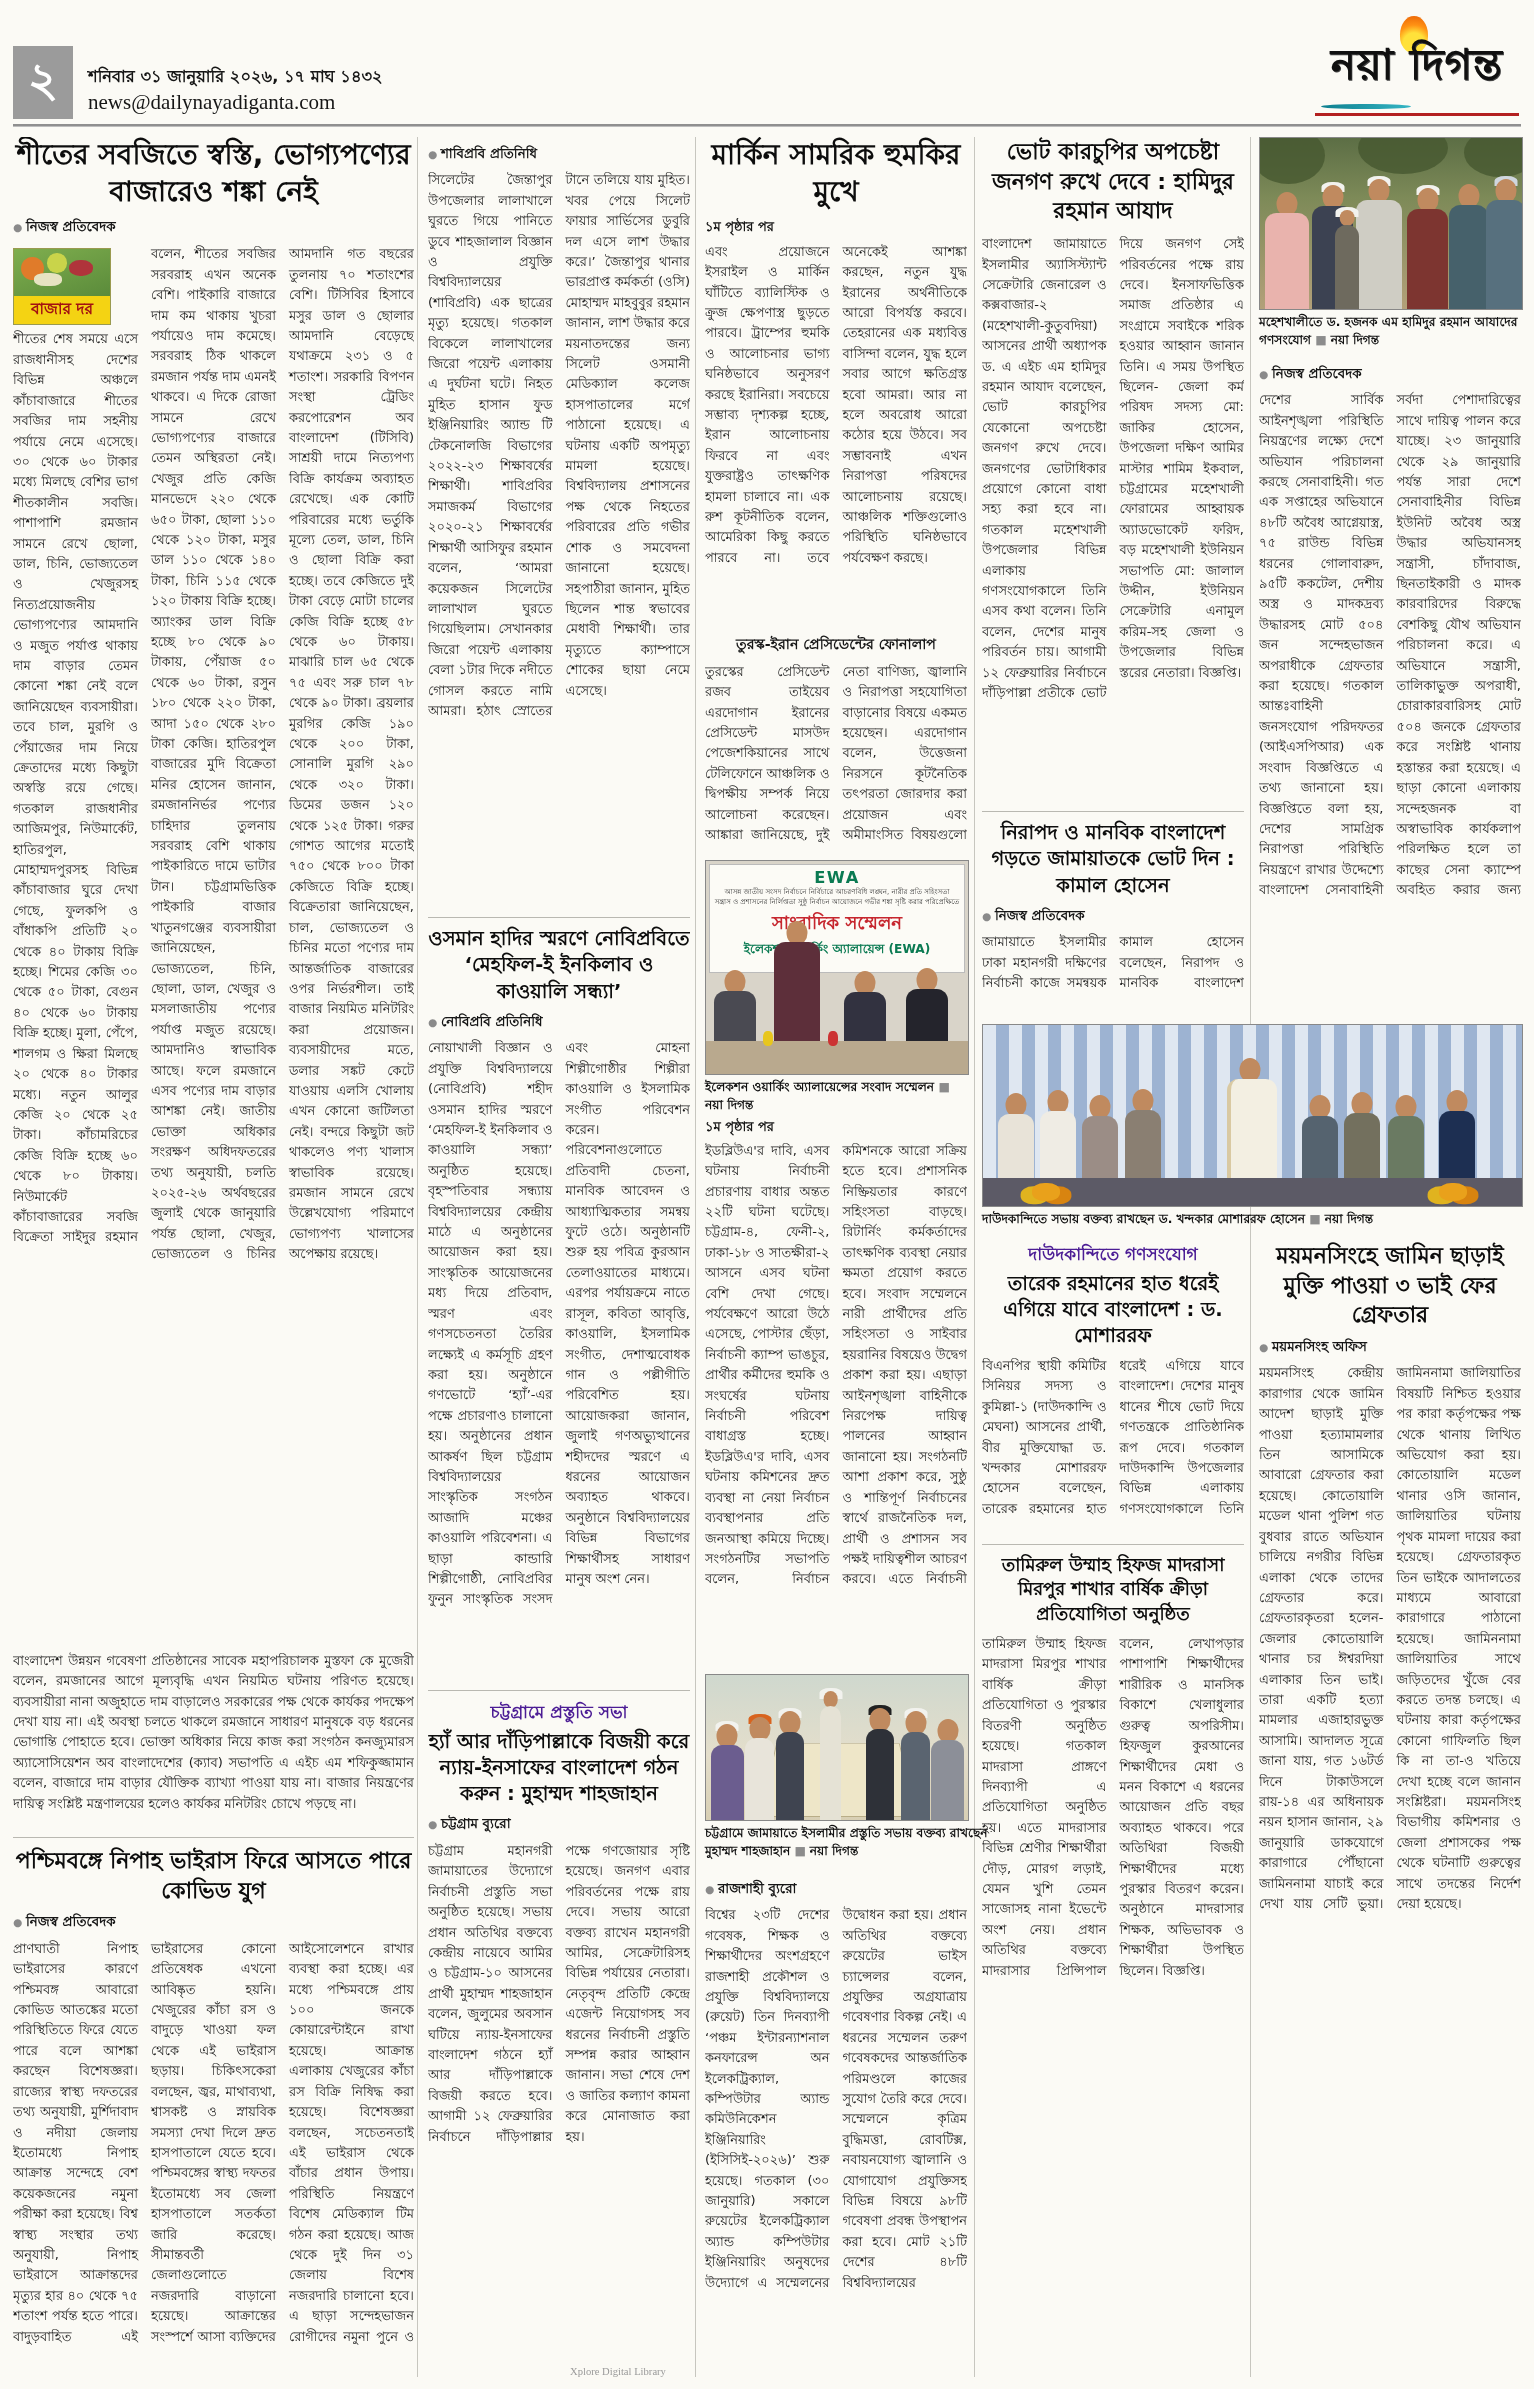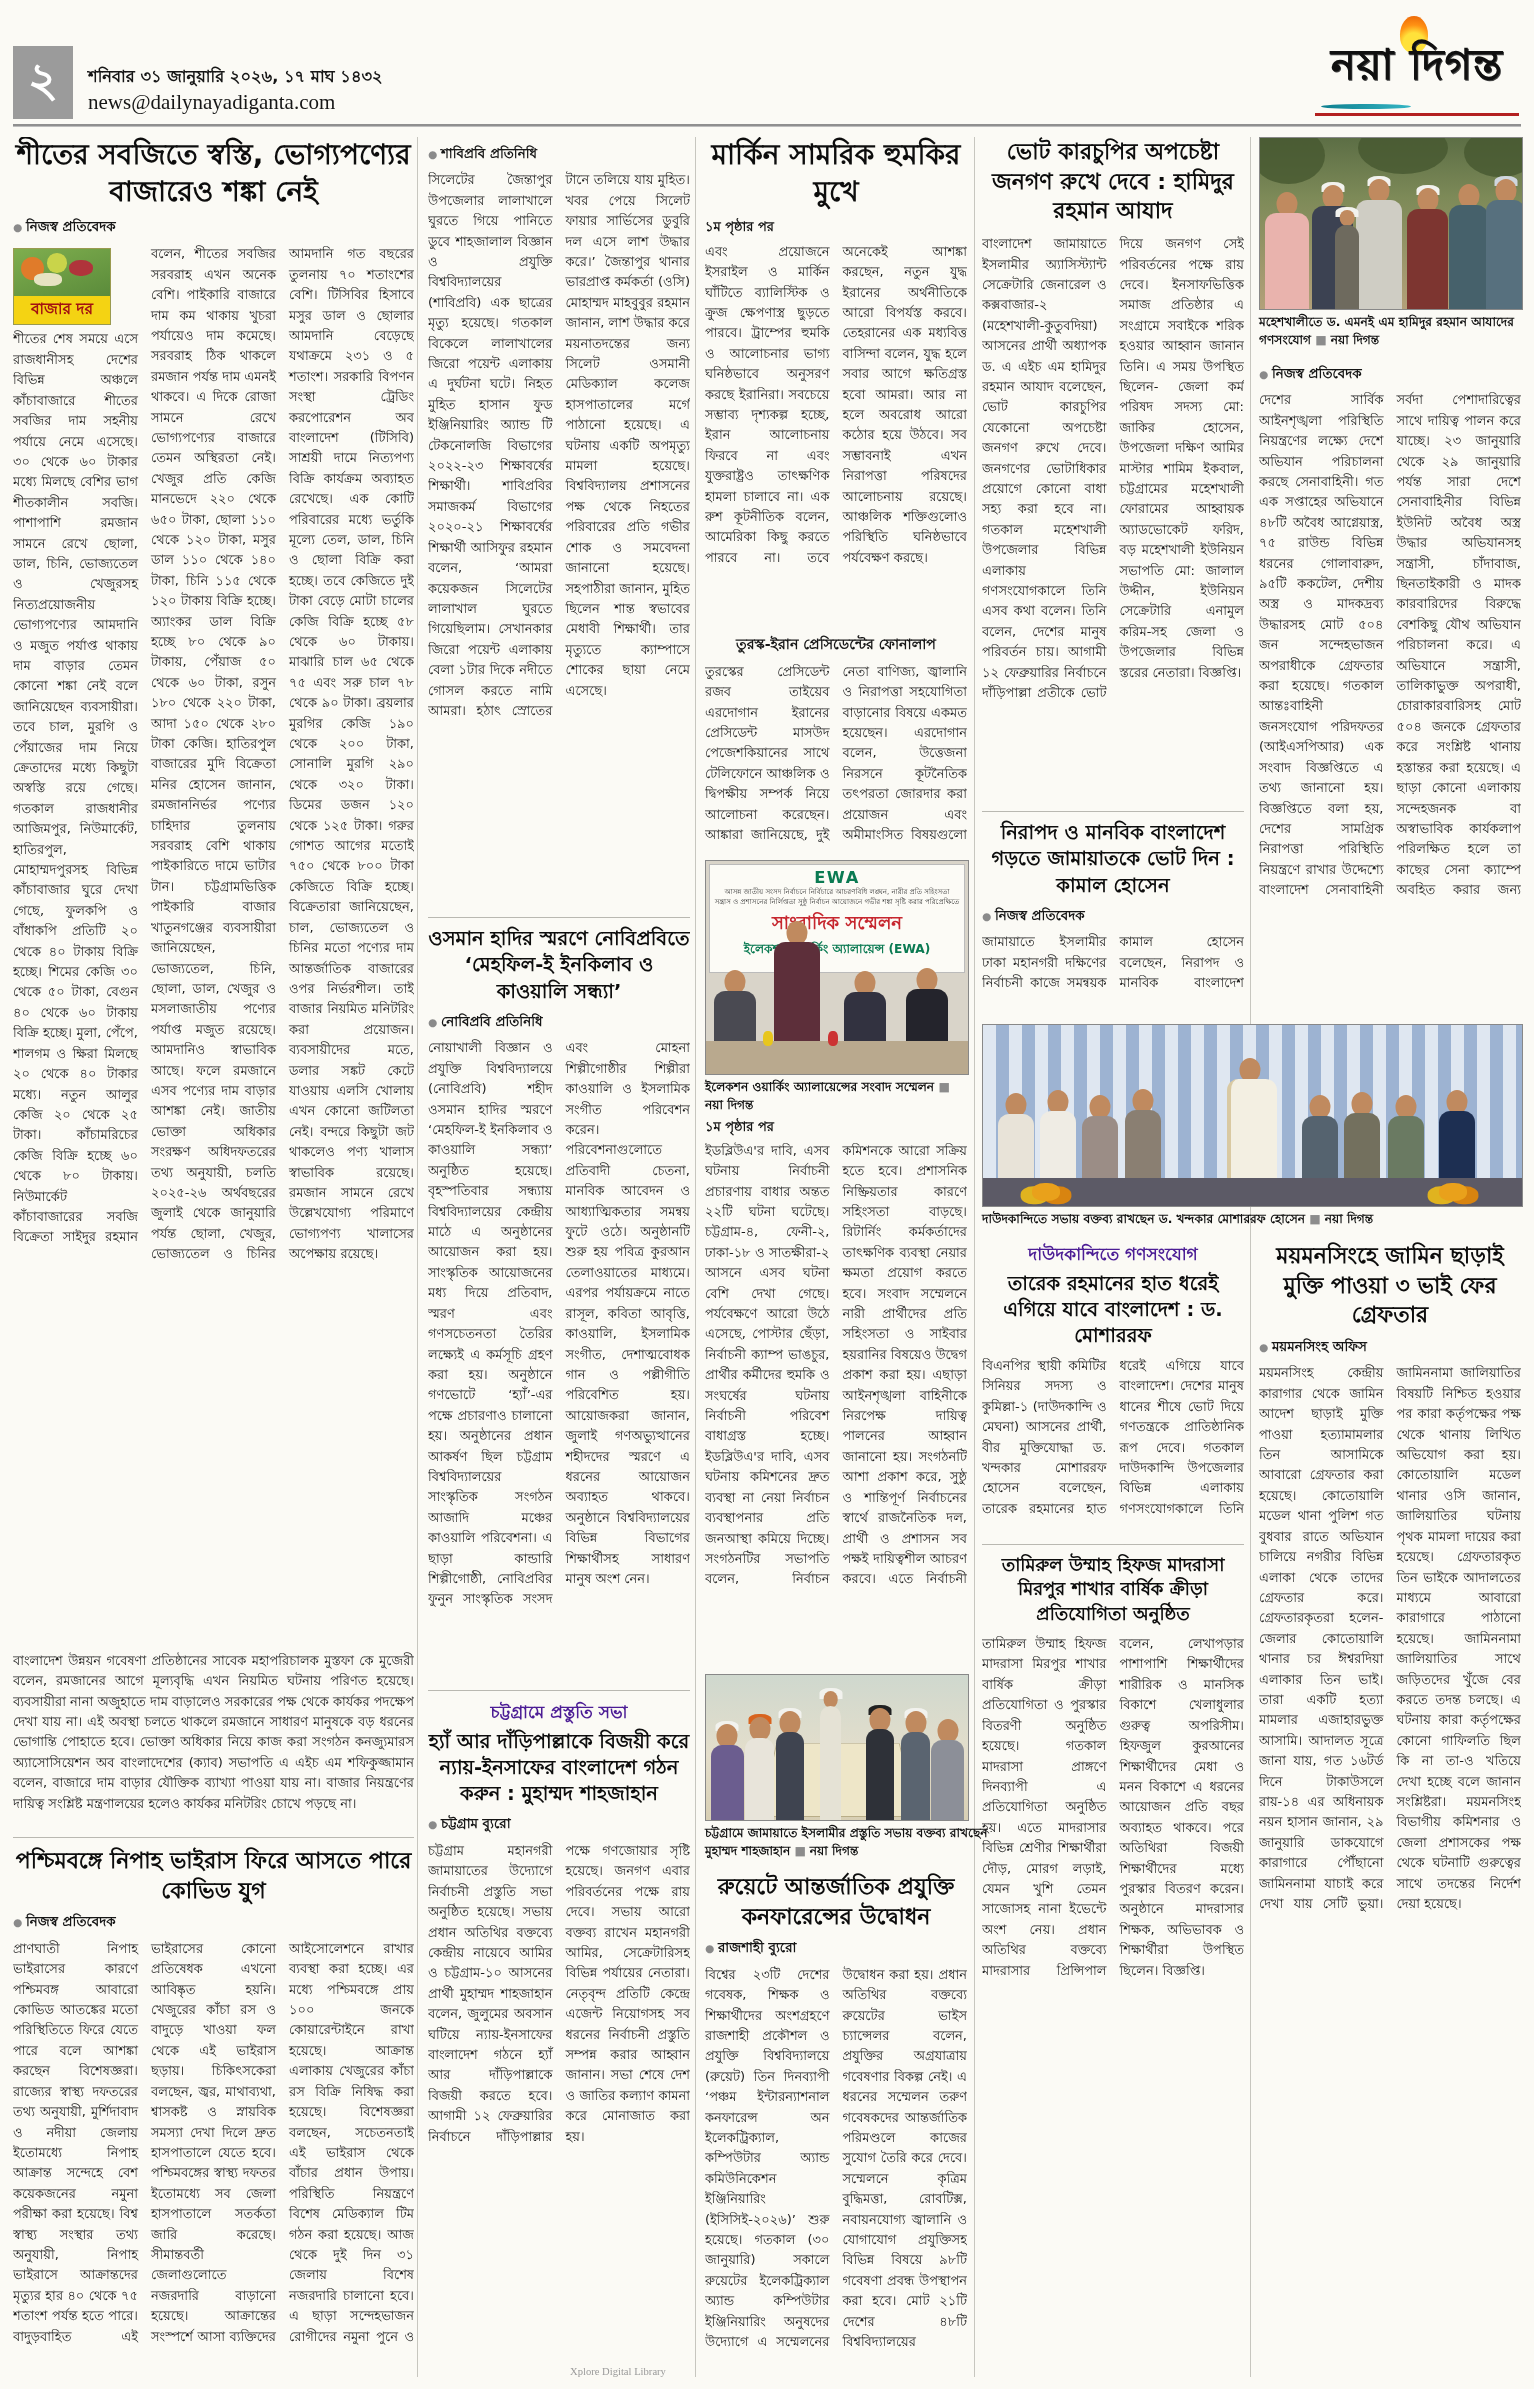--- a/index.html
+++ b/index.html
@@ -222,21 +222,20 @@
       </div>
   </div>
   <div class="caption">
     <span>চট্টগ্রামে জামায়াতে ইসলামীর প্রস্তুতি সভায় বক্তব্য রাখছেন মুহাম্মদ শাহজাহান</span>
     <span class="credit-sq"> ■ </span>
     <span>নয়া দিগন্ত</span>
   </div>
 </div>
 
 <div class="abs art" style="left:705px;top:1872px;width:262px;height:513px">
-  <div class="h-lg">রুয়েটে আন্তর্জাতিক প্রযুক্তি কনফারেন্সের উদ্বোধন</div>
   <div class="byline">রাজশাহী ব্যুরো</div>
   <div class="body cols2" style="height:407px">বিশ্বের ২৩টি দেশের গবেষক, শিক্ষক ও শিক্ষার্থীদের অংশগ্রহণে রাজশাহী প্রকৌশল ও প্রযুক্তি বিশ্ববিদ্যালয়ে (রুয়েট) তিন দিনব্যাপী ‘পঞ্চম ইন্টারন্যাশনাল কনফারেন্স অন ইলেকট্রিক্যাল, কম্পিউটার অ্যান্ড কমিউনিকেশন ইঞ্জিনিয়ারিং (ইসিসিই-২০২৬)’ শুরু হয়েছে। গতকাল (৩০ জানুয়ারি) সকালে রুয়েটের ইলেকট্রিক্যাল অ্যান্ড কম্পিউটার ইঞ্জিনিয়ারিং অনুষদের উদ্যোগে এ সম্মেলনের উদ্বোধন করা হয়। প্রধান অতিথির বক্তব্যে রুয়েটের ভাইস চ্যান্সেলর বলেন, প্রযুক্তির অগ্রযাত্রায় গবেষণার বিকল্প নেই। এ ধরনের সম্মেলন তরুণ গবেষকদের আন্তর্জাতিক পরিমণ্ডলে কাজের সুযোগ তৈরি করে দেবে। সম্মেলনে কৃত্রিম বুদ্ধিমত্তা, রোবটিক্স, নবায়নযোগ্য জ্বালানি ও যোগাযোগ প্রযুক্তিসহ বিভিন্ন বিষয়ে ৯৮টি গবেষণা প্রবন্ধ উপস্থাপন করা হবে। মোট ২১টি দেশের ৪৮টি বিশ্ববিদ্যালয়ের গবেষকরা এতে অংশ নিচ্ছেন। ইলেকট্রনিক পোস্টার সেশন, কি-নোট সেশনসহ নানা আয়োজন থাকছে সম্মেলনে।</div>
 </div>
 
 <div class="abs art" style="left:982px;top:137px;width:262px;height:671px">
   <div class="h-lg">ভোট কারচুপির অপচেষ্টা জনগণ রুখে দেবে : হামিদুর রহমান আযাদ</div>
   <div class="body cols2" style="height:537px;margin-top:8.1px">বাংলাদেশ জামায়াতে ইসলামীর অ্যাসিস্ট্যান্ট সেক্রেটারি জেনারেল ও কক্সবাজার-২ (মহেশখালী-কুতুবদিয়া) আসনের প্রার্থী অধ্যাপক ড. এ এইচ এম হামিদুর রহমান আযাদ বলেছেন, ভোট কারচুপির যেকোনো অপচেষ্টা জনগণ রুখে দেবে। জনগণের ভোটাধিকার প্রয়োগে কোনো বাধা সহ্য করা হবে না। গতকাল মহেশখালী উপজেলার বিভিন্ন এলাকায় গণসংযোগকালে তিনি এসব কথা বলেন। তিনি বলেন, দেশের মানুষ পরিবর্তন চায়। আগামী ১২ ফেব্রুয়ার‍ির নির্বাচনে দাঁড়িপাল্লা প্রতীকে ভোট দিয়ে জনগণ সেই পরিবর্তনের পক্ষে রায় দেবে। ইনসাফভিত্তিক সমাজ প্রতিষ্ঠার এ সংগ্রামে সবাইকে শরিক হওয়ার আহ্বান জানান তিনি। এ সময় উপস্থিত ছিলেন- জেলা কর্ম পরিষদ সদস্য মো: জাকির হোসেন, উপজেলা দক্ষিণ আমির মাস্টার শামিম ইকবাল, চট্টগ্রামের মহেশখালী ফোরামের আহ্বায়ক অ্যাডভোকেট ফরিদ, বড় মহেশখালী ইউনিয়ন সভাপতি মো: জালাল উদ্দীন, ইউনিয়ন সেক্রেটারি এনামুল করিম-সহ জেলা ও উপজেলার বিভিন্ন স্তরের নেতারা। বিজ্ঞপ্তি।</div>
 </div>
 
 <div class="abs art ruled" style="left:982px;top:811px;width:262px;height:207px">
@@ -338,21 +337,21 @@
         <div class="head"></div>
         <div class="torso" style="background:#57707e"></div>
       </div>
     <div class="pfig" style="left:75px;top:72px;width:24.4px;height:90px">
         <div class="cap"></div>
         <div class="head" style="width:14.7px;height:16.3px"></div>
         <div class="torso" style="top:14.7px;background:#6e6a5e"></div>
       </div>
   </div>
   <div class="caption">
-    <span>মহেশখালীতে ড. এমনই এম হামিদুর রহমান আযাদের গণসংযোগ</span>
+    <span>মহেশখালীতে ড. হজনক এম হামিদুর রহমান আযাদের গণসংযোগ</span>
     <span class="credit-sq"> ■ </span>
     <span>নয়া দিগন্ত</span>
   </div>
 </div>
 
 <div class="abs art" style="left:1259px;top:357px;width:262px;height:663px">
   <div class="byline">নিজস্ব প্রতিবেদক</div>
   <div class="body cols2" style="height:521px">দেশের সার্বিক আইনশৃঙ্খলা পরিস্থিতি নিয়ন্ত্রণের লক্ষ্যে দেশে অভিযান পরিচালনা করছে সেনাবাহিনী। গত এক সপ্তাহের অভিযানে ৪৮টি অবৈধ আগ্নেয়াস্ত্র, ৭৫ রাউন্ড বিভিন্ন ধরনের গোলাবারুদ, ৯৫টি ককটেল, দেশীয় অস্ত্র ও মাদকদ্রব্য উদ্ধারসহ মোট ৫০৪ জন সন্দেহভাজন অপরাধীকে গ্রেফতার করা হয়েছে। গতকাল আন্তঃবাহিনী জনসংযোগ পরিদফতর (আইএসপিআর) এক সংবাদ বিজ্ঞপ্তিতে এ তথ্য জানানো হয়। বিজ্ঞপ্তিতে বলা হয়, দেশের সামগ্রিক নিরাপত্তা পরিস্থিতি নিয়ন্ত্রণে রাখার উদ্দেশ্যে বাংলাদেশ সেনাবাহিনী সর্বদা পেশাদারিত্বের সাথে দায়িত্ব পালন করে যাচ্ছে। ২৩ জানুয়ারি থেকে ২৯ জানুয়ারি পর্যন্ত সারা দেশে সেনাবাহিনীর বিভিন্ন ইউনিট অবৈধ অস্ত্র উদ্ধার অভিযানসহ সন্ত্রাসী, চাঁদাবাজ, ছিনতাইকারী ও মাদক কারবারিদের বিরুদ্ধে বেশকিছু যৌথ অভিযান পরিচালনা করে। এ অভিযানে সন্ত্রাসী, তালিকাভুক্ত অপরাধী, চোরাকারবারিসহ মোট ৫০৪ জনকে গ্রেফতার করে সংশ্লিষ্ট থানায় হস্তান্তর করা হয়েছে। এ ছাড়া কোনো এলাকায় সন্দেহজনক বা অস্বাভাবিক কার্যকলাপ পরিলক্ষিত হলে তা কাছের সেনা ক্যাম্পে অবহিত করার জন্য অনুরোধ জানানো হয়েছে। জনসাধারণের নিরাপত্তা নিশ্চিত করতে সেনাবাহিনীর এ ধরনের অভিযান অব্যাহত থাকবে বলেও বিজ্ঞপ্তিতে জানানো হয়।</div>
 </div>
 

